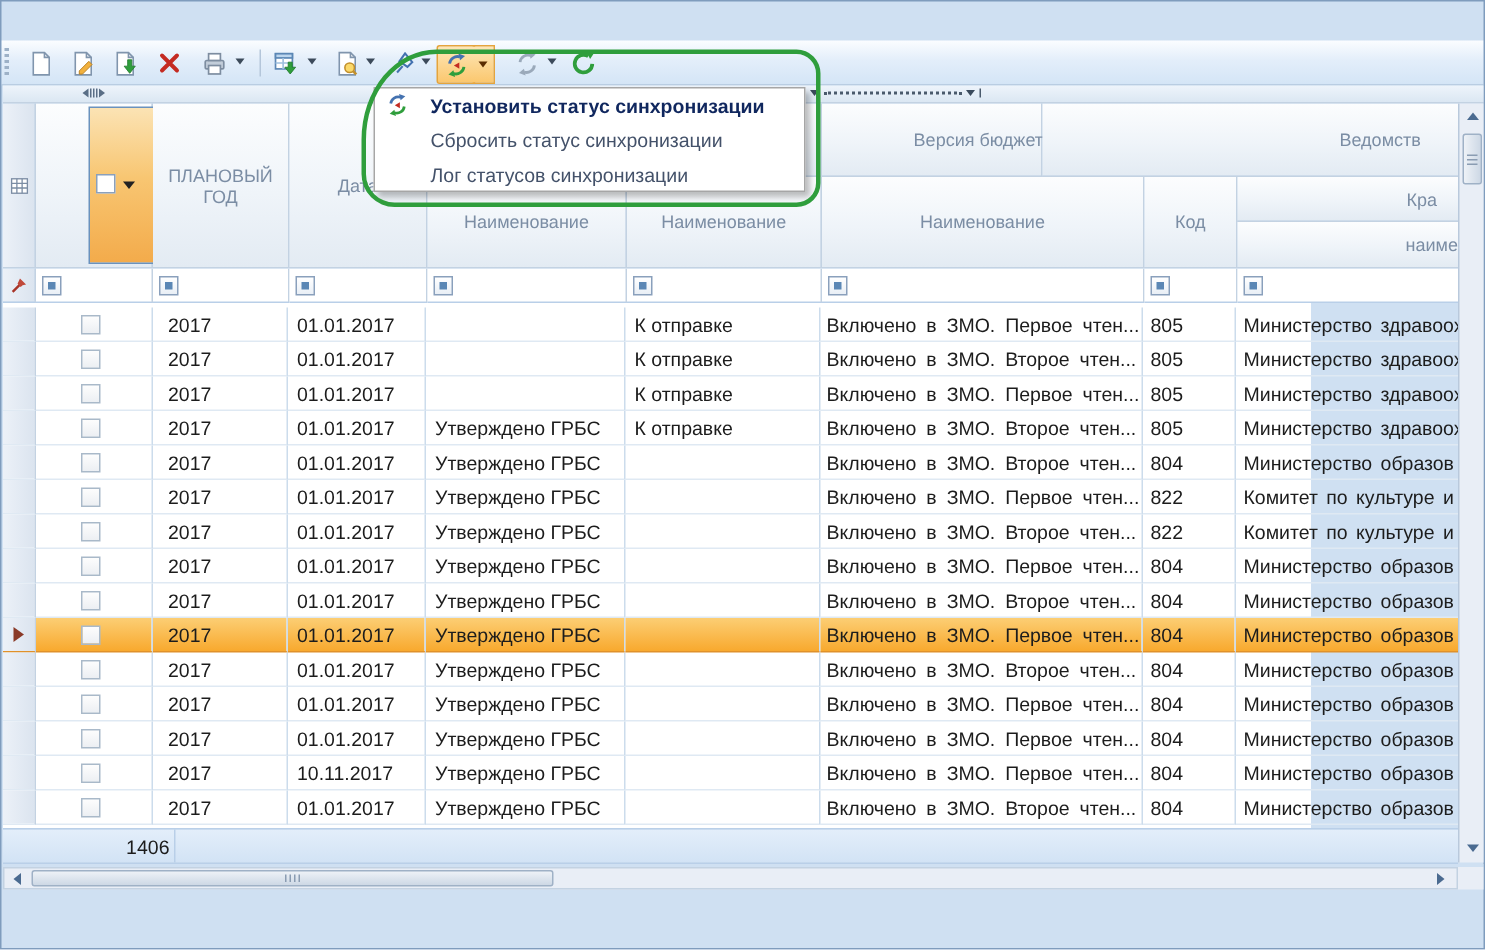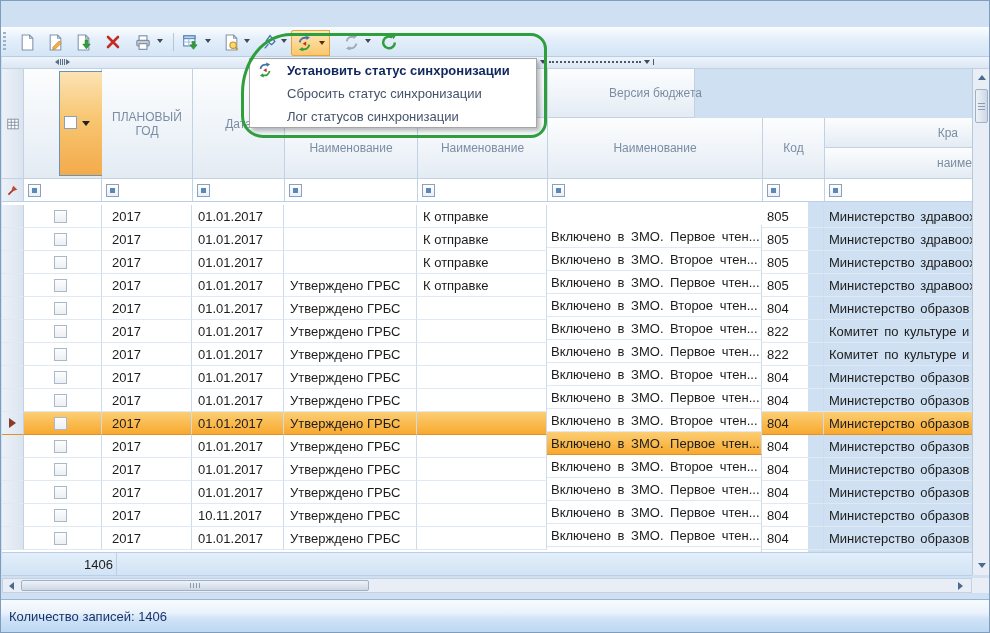--- a/index.html
+++ b/index.html
@@ -38,31 +38,31 @@
   .cbox{display:inline-block;width:13px;height:13px;background:#fff;border:1px solid #8aa0bc;box-sizing:border-box;}
   .selallbox .cbox{position:absolute;left:4px;top:44px;}
   .selallarrow{position:absolute;left:22px;top:49px;width:0;height:0;border-left:4px solid transparent;border-right:4px solid transparent;border-top:5px solid #222;}
   
   .frow{position:absolute;left:1px;top:178px;width:970px;height:23px;overflow:hidden;}
   .fcell{position:absolute;top:0;height:23px;background:#fff;border-right:1px solid #c3d2e2;border-bottom:1px solid #b9cfe8;box-sizing:border-box;display:flex;align-items:center;padding-left:4px;}
   .find{background:linear-gradient(90deg,#ecf1f8,#dbe4ef);justify-content:center;padding-left:0;}
   .fbtn{width:13px;height:13px;background:linear-gradient(#ffffff,#e9eff6);border:1px solid #8aa0bc;box-sizing:border-box;display:flex;align-items:center;justify-content:center;}
   .fbtn i{width:5px;height:5px;background:#5b87b5;display:block;}
   
-  .rows{position:absolute;left:1px;top:201px;width:806px;height:350px;background:#fff;text-decoration:underline;}
+  .rows{position:absolute;left:1px;top:201px;width:872px;height:350px;background:#fff;text-decoration:underline;}
   .rowsinner{position:absolute;left:0;top:3px;}
   .trow{display:flex;height:23px;box-sizing:border-box;}
   .cell{height:23px;box-sizing:border-box;border-right:1px solid #ccdcec;border-bottom:1px solid #dfe9f3;font-size:13px;color:#1c1c1c;display:flex;align-items:center;overflow:hidden;white-space:nowrap;}
   .ind{width:22px;background:linear-gradient(90deg,#ecf1f8,#dbe4ef);border-right:1px solid #c3d2e2;justify-content:center;}
   .c-chk{width:78px;padding-left:30px;}
   .c-year{width:90px;padding-left:10px;}
   .c-date{width:92px;padding-left:6px;}
   .c-st1{width:133px;padding-left:6px;}
   .c-st2{width:130px;padding-left:6px;}
-  .c-bud{width:215px;padding-left:4px;word-spacing:3px;margin-top:20px;}
+  .c-bud{width:215px;padding-left:4px;word-spacing:3px;}
   .c-code{width:62px;padding-left:5px;}
   .c-dept{width:148px;padding-left:5px;border-right:none;word-spacing:2px;}
   .cb{width:13px;height:13px;background:linear-gradient(#fdfdfd,#eceff3);border:1px solid #a9b9c9;box-sizing:border-box;display:block;}
   .trow.sel .cell{background:linear-gradient(#fcce74,#f8a92e);border-bottom:1px solid #e0912a;}
   .trow.sel .ind{background:linear-gradient(90deg,#ecf1f8,#dbe4ef);}
   .selarrow{width:0;height:0;border-top:5px solid transparent;border-bottom:5px solid transparent;border-left:7px solid #8a3a28;display:block;}
   
   .summary{position:absolute;left:1px;top:551px;width:970px;height:24px;background:linear-gradient(#e3eefa,#d2e3f5);border-top:1px solid #b9cfe8;border-bottom:1px solid #b9cfe8;box-sizing:border-box;}
   .sumcell{position:absolute;left:0;top:0;width:99px;height:100%;border-right:1px solid #b9cfe8;display:flex;align-items:center;justify-content:flex-end;padding-right:3px;box-sizing:border-box;font-size:13px;color:#1c1c1c;margin-left:16px;}
   .hscroll{position:absolute;left:1px;top:577px;width:970px;height:15px;background:#e9eef6;border:1px solid #c3d2e2;box-sizing:border-box;}
@@ -214,20 +214,21 @@
     </div>
     <div class="hcell" style="left:100px;top:0;width:91px;height:110px;padding:0 4px">ПЛАНОВЫЙ ГОД</div>
     <div class="hcell" style="left:191px;top:0;width:92px;height:110px">Дата</div>
     <div class="hcell" style="left:283px;top:0;width:133px;height:49px"></div>
     <div class="hcell" style="left:416px;top:0;width:130px;height:49px"></div>
     <div class="hcell" style="left:283px;top:49px;width:133px;height:61px">Наименование</div>
     <div class="hcell" style="left:416px;top:49px;width:130px;height:61px">Наименование</div>
     <div class="hcell" style="left:546px;top:0;width:147px;height:49px;overflow:visible">
         <span style="position:absolute;left:0;width:215px;text-align:center">Версия бюджета</span>
       </div>
+    <div class="hcell" style="left:693px;top:0;width:277px;height:49px;justify-content:flex-start;padding-left:198px;border-right:none">Ведомств</div>
     <div class="hcell" style="left:546px;top:49px;width:215px;height:61px">Наименование</div>
     <div class="hcell" style="left:761px;top:49px;width:62px;height:61px">Код</div>
     <div class="hcell" style="left:823px;top:79px;width:147px;height:31px;justify-content:flex-end;padding-right:0;border-right:none">наиме</div>
     <div class="hcell" style="left:823px;top:49px;width:147px;height:30px;justify-content:flex-end;padding-right:14px;border-right:none">Кра</div>
   </div>
 
   <div class="frow">
     <div class="fcell find" style="left:0;width:22px">
         <svg width="13" height="13" viewBox="0 0 16 16">
           <line x1="3" y1="13" x2="11" y2="5" stroke="#a83428" stroke-width="2"></line>
@@ -506,23 +507,20 @@
     <span class="vthumb">
         <i></i>
         <i></i>
         <i></i>
       </span>
     <span class="sbtn" style="left:1px;top:489px;width:15px;height:15px;border:none;background:none">
         <i class="tri-dn"></i>
       </span>
   </div>
 
-  <div class="statusbar">
-    <span>Количество записей: 1406</span>
-  </div>
 
   <div class="menu">
     <div class="mitem first">
       <span class="mi"><svg width="16" height="16" viewBox="0 0 16 16">
             <path d="M3.5 7A5 5 0 0 1 10 2.8" fill="none" stroke="#4472b0" stroke-width="1.8"></path>
             <path d="M9 .6l4.2 1.6-3.1 2.6z" fill="#4472b0"></path>
             <path d="M12.5 9A5 5 0 0 1 6 13.2" fill="none" stroke="#2f9e3c" stroke-width="1.8"></path>
             <path d="M7 15.4l-4.2-1.6 3.1-2.6z" fill="#2f9e3c"></path>
             <path d="M6.2 8.2l3.4-2v4z" fill="#c42b22"></path>
           </svg></span>

